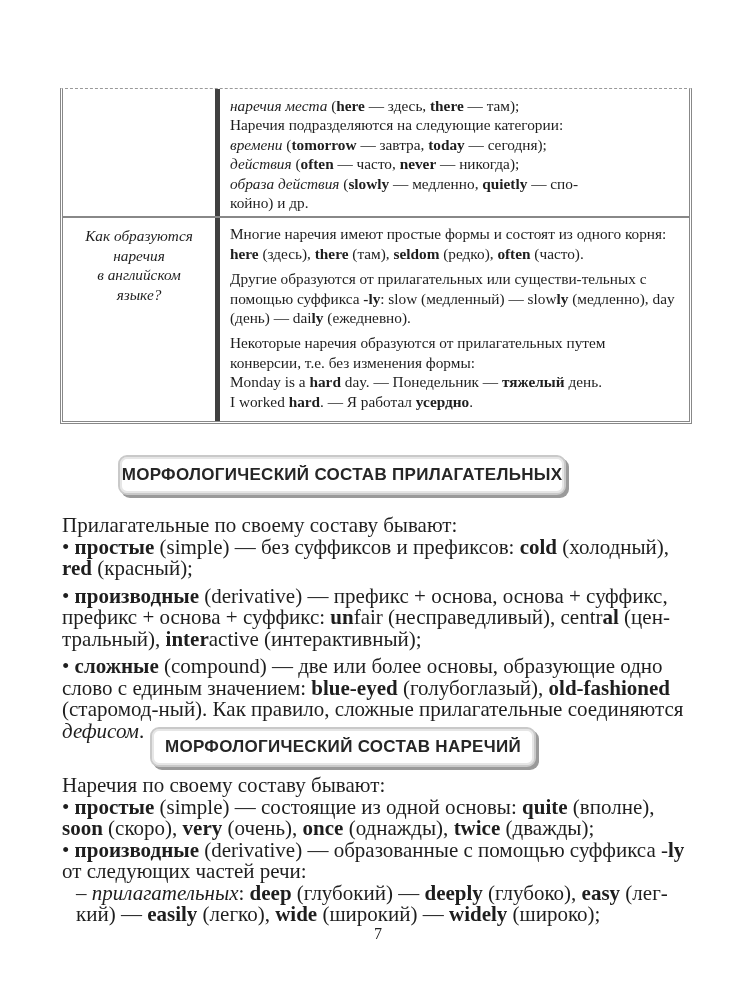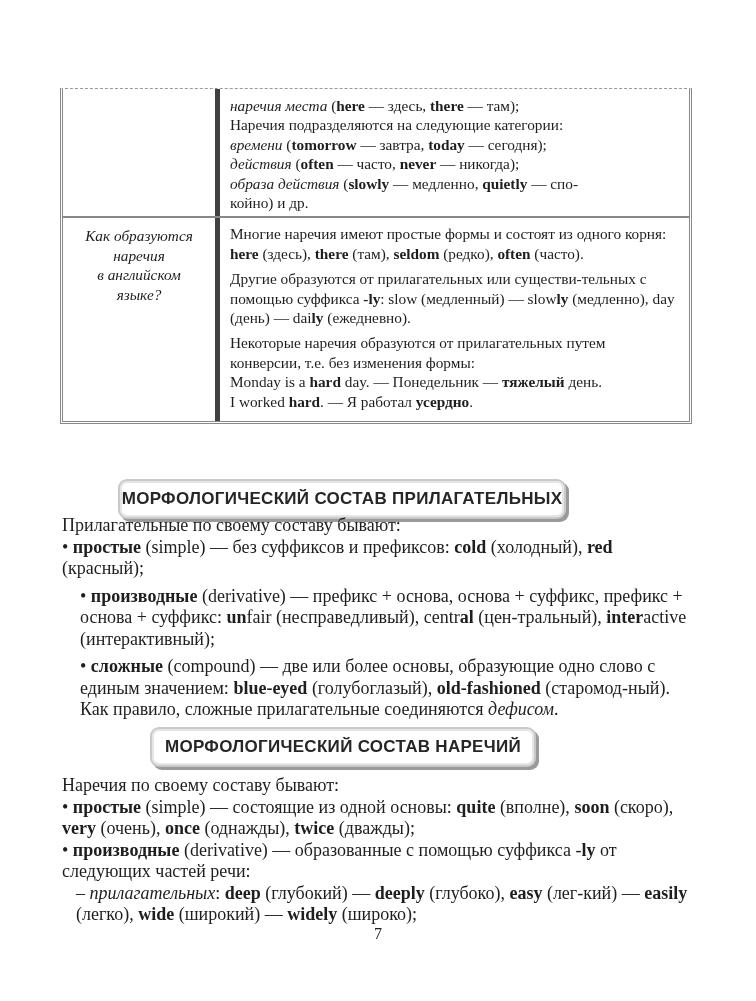--- a/index.html
+++ b/index.html
@@ -21,27 +21,27 @@
   .c2 { flex: 1; padding: 6px 10px 4px 10px; }
   .c2 p { margin: 0 0 6px 0; }
   .row1 .c2 { padding-top: 7px; padding-bottom: 4px; }
 
   
   .hbox { position: absolute; border-radius: 9px; background: #ffffff;
           border: 2px solid #c9c9c9; box-shadow: 3px 3px 0 #9a9a9a, inset 0 0 0 2px #e6e6e6;
           font-family: "Liberation Sans", "DejaVu Sans", sans-serif; font-weight: bold;
           font-size: 17px; letter-spacing: 0.3px; color: #262626;
           display: flex; align-items: center; justify-content: center; }
-  .h1 { left: 118px; top: 479px; width: 444px; height: 36px; }
+  .h1 { left: 118px; top: 455px; width: 444px; height: 36px; }
   .h2 { left: 150px; top: 727px; width: 382px; height: 36px; }
 
   .block { position: absolute; left: 62px; width: 632px;
-           font-family: "Liberation Serif", serif; font-size: 18px; line-height: 21.5px; }
+           font-family: "Liberation Serif", serif; font-size: 21px; line-height: 21.5px; }
   .block p { margin: 0; }
-  .block p.gap { margin-top: 6px; margin-left: 18px; }
+  .block p.gap { margin-top: 6px; }
   .indent { padding-left: 14px; }
   .pagenum { position: absolute; left: 0; width: 756px; top: 925px; text-align: center;
              font-family: "Liberation Serif", serif; font-size: 16px; }
 </style>
 </head>
 <body>
 
 <div class="page">
 
   <div class="tbl">

